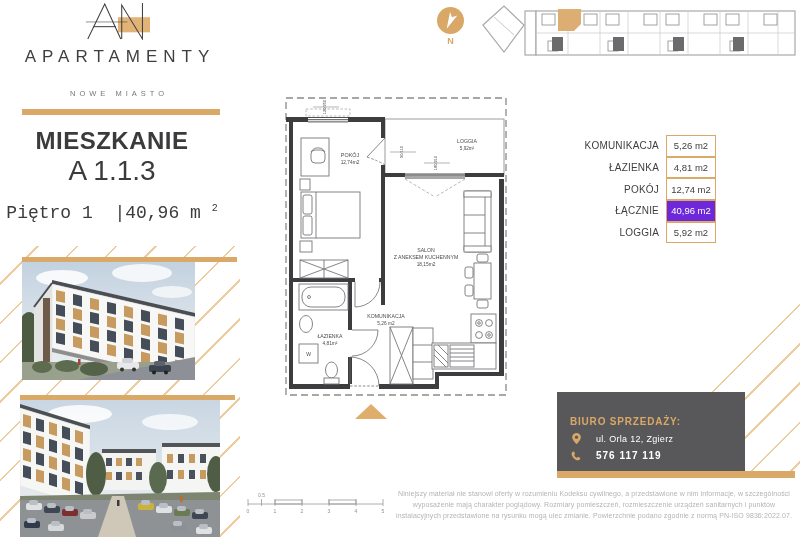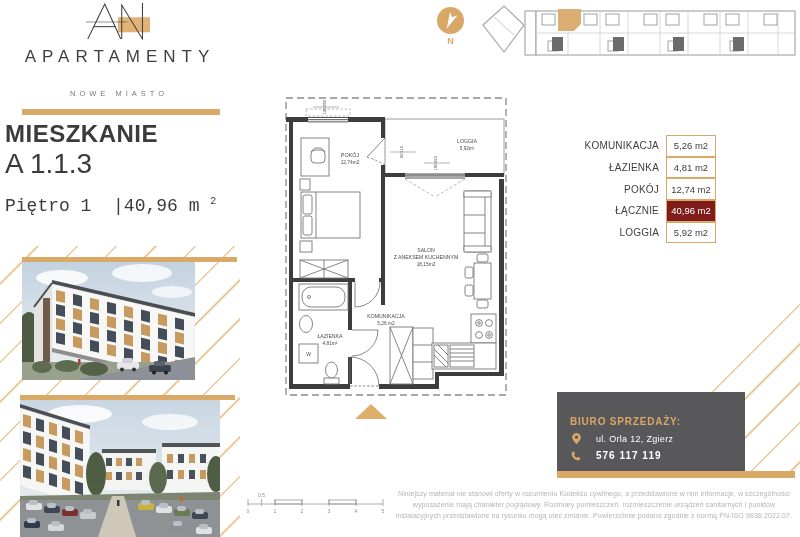--- a/index.html
+++ b/index.html
@@ -4,34 +4,34 @@
 <style>
   html,body{margin:0;padding:0;background:#fff;}
   #canvas{position:relative;width:800px;height:537px;background:#fff;overflow:hidden;
           font-family:"Liberation Sans",sans-serif;color:#3b3b3d;}
   .abs{position:absolute;}
   
   .logo-wrap{left:10px;top:2px;width:214px;text-align:center;}
   .brand-name{font-size:17px;letter-spacing:6px;padding-left:6px;color:#3f3f41;margin-top:3px;}
   .brand-sub{font-size:7.5px;letter-spacing:4px;padding-left:4px;color:#77777a;margin-top:22px;}
   .gold-bar{background:#dba967;}
-  .title-wrap{left:5px;top:120px;width:214px;text-align:left;}
+  .title-wrap{left:5px;top:127px;width:214px;text-align:center;}
   .t1{font-size:24px;font-weight:600;letter-spacing:.5px;}
   .t2{font-size:28px;font-weight:500;}
   .t3{font-size:18px;font-weight:500;margin-top:16px;font-family:Liberation Mono, monospace;}
   .t3 sup{font-size:10px;}
   .stripes{background:repeating-linear-gradient(135deg,transparent 0 26px,#edcd9f 26px 27.8px);}
   .photo{overflow:hidden;}
   
   .area-table{left:480px;top:136px;width:236px;}
   .trow{display:flex;justify-content:flex-end;align-items:center;height:19.5px;margin-bottom:2.2px;}
   .tlabel{font-size:10px;color:#3e3e40;letter-spacing:.2px;margin-right:7px;white-space:nowrap;}
   .tval{width:48px;height:19.5px;border:1.5px solid #dba967;display:flex;align-items:center;justify-content:center;
         font-size:9.5px;color:#3e3e40;background:#fff;}
-  .trow.hl .tval{background:#7f1d1d;color:#fff;border-color:#dba967;}
+  .trow.hl .tval{background:#6d28d9;color:#fff;border-color:#dba967;}
   
   .sales{left:557px;top:392px;width:188px;height:79px;background:#58585a;box-sizing:border-box;
          padding:24px 0 0 13px;}
   .sales-head{color:#d9a867;font-weight:bold;font-size:10px;letter-spacing:.8px;}
   .srow{display:flex;align-items:center;margin-top:6px;color:#fff;gap:8px;}
   .srow .ic{width:12px;display:flex;justify-content:center;margin-right:6px;}
   .s-addr{font-size:9px;letter-spacing:.3px;}
   .s-phone{font-size:10px;font-weight:bold;letter-spacing:1px;}
   .s-web{font-size:9.5px;font-weight:bold;letter-spacing:.2px;}
   

